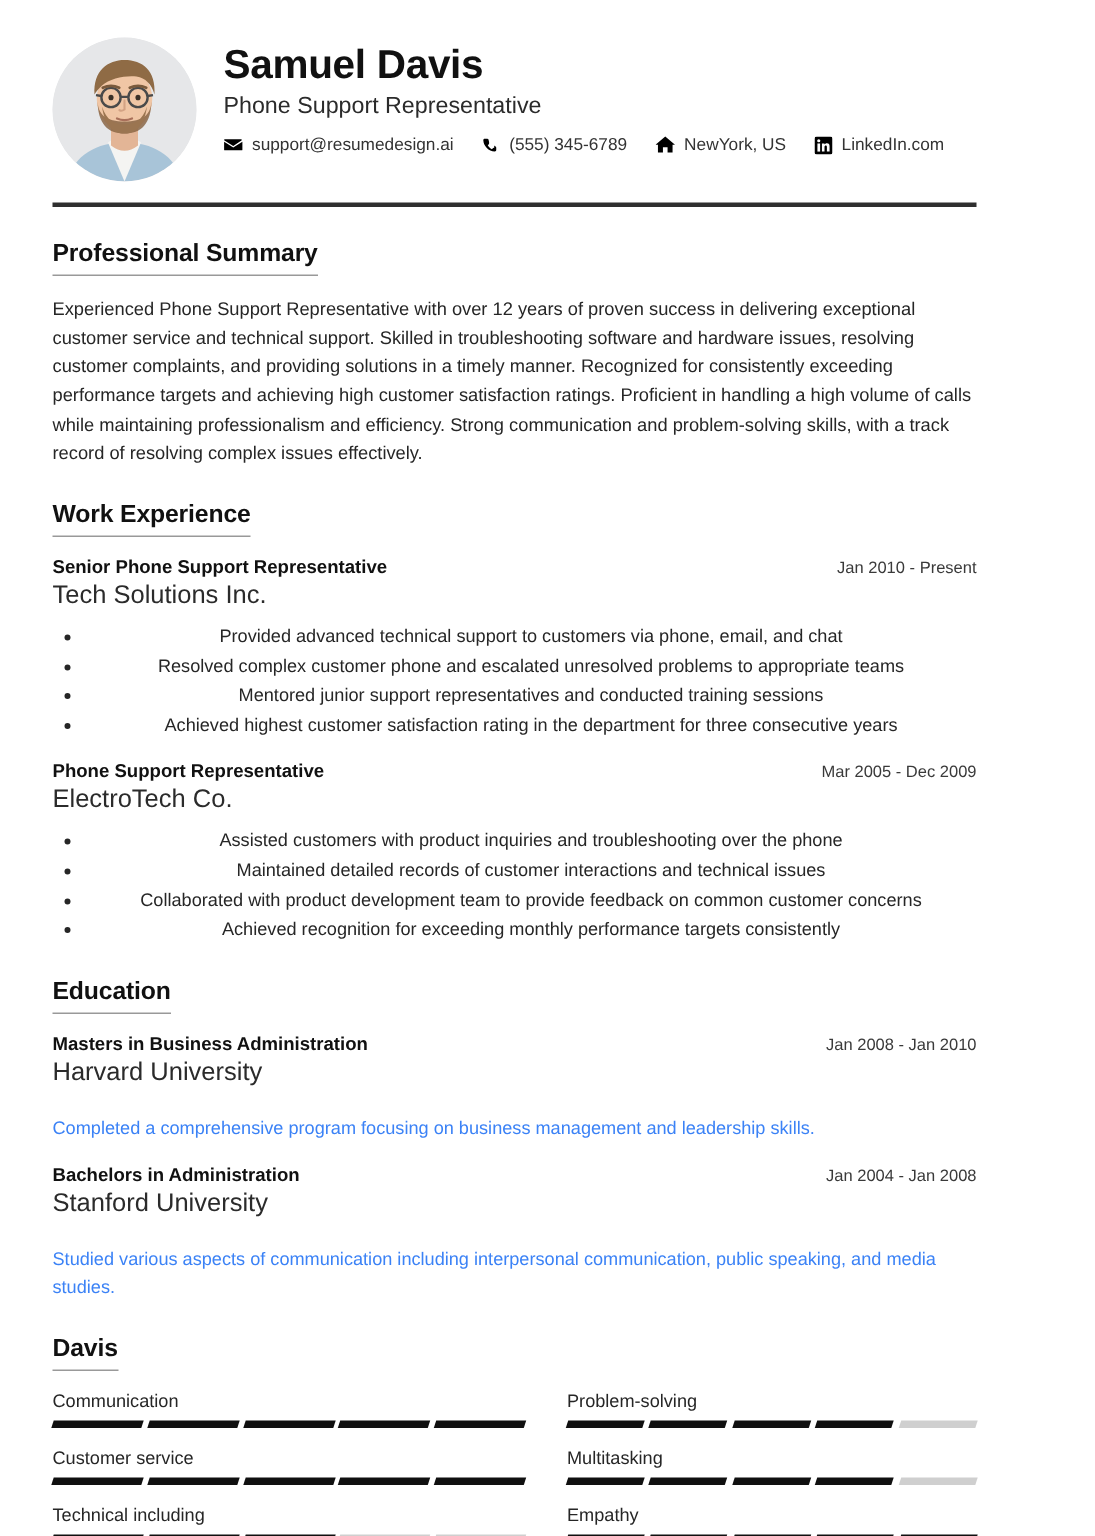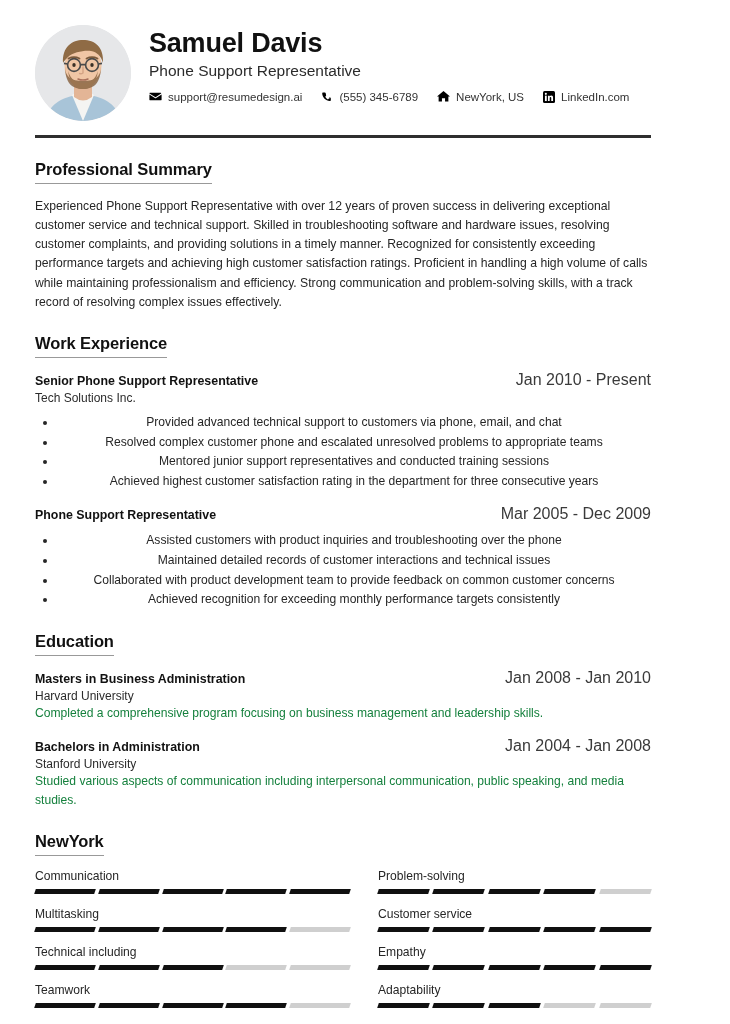--- a/index.html
+++ b/index.html
@@ -116,46 +116,46 @@
     display: flex;
     justify-content: space-between;
     align-items: baseline;
   }
   .entry-role {
     font-size: 12.4px;
     font-weight: bold;
     color: #111;
   }
   .entry-date {
-    font-size: 16px;
+    font-size: 11px;
     color: #3a3a3a;
     white-space: nowrap;
     padding-left: 12px;
     text-align: right;
   }
   .entry-org {
-    font-size: 12px;
+    font-size: 17px;
     color: #2b2b2b;
     margin-top: 2px;
   }
   .bullets {
     margin: 8px 0 0 0;
     padding-left: 22px;
   }
   .bullets li {
     font-size: 12.1px;
     line-height: 1.62;
     color: #262626;
     text-align: center;
   }
   .edu-desc {
     font-size: 12.1px;
     line-height: 1.55;
-    color: #15803d;
-    margin-top: 1px;
+    color: #3b82f6;
+    margin-top: 18px;
   }
   .edu-entry + .edu-entry { margin-top: 15px; }
 
   
   .skills-grid {
     display: grid;
     grid-template-columns: 315px 1fr;
     column-gap: 28px;
     row-gap: 0;
   }
@@ -300,20 +300,21 @@
           <li>Mentored junior support representatives and conducted training sessions</li>
           <li>Achieved highest customer satisfaction rating in the department for three consecutive years</li>
         </ul>
       </div>
 
       <div class="entry">
         <div class="entry-head">
           <div class="entry-role">Phone Support Representative</div>
           <div class="entry-date">Mar 2005 - Dec 2009</div>
         </div>
+        <div class="entry-org">ElectroTech Co.</div>
         <ul class="bullets">
           <li>Assisted customers with product inquiries and troubleshooting over the phone</li>
           <li>Maintained detailed records of customer interactions and technical issues</li>
           <li>Collaborated with product development team to provide feedback on common customer concerns</li>
           <li>Achieved recognition for exceeding monthly performance targets consistently</li>
         </ul>
       </div>
 
     </div>
   </div>
@@ -337,21 +338,21 @@
           <div class="entry-date">Jan 2004 - Jan 2008</div>
         </div>
         <div class="entry-org">Stanford University</div>
         <div class="edu-desc">Studied various aspects of communication including interpersonal communication, public speaking, and media studies.</div>
       </div>
 
     </div>
   </div>
 
   <div class="section">
-    <div class="section-title">NewYork</div>
+    <div class="section-title">Davis</div>
     <div class="section-body">
       <div class="skills-grid" id="skills-grid">
           <div class="skill-item">
             <div class="skill-label">Communication</div>
             <div class="bar">
               <span class="seg on"></span>
               <span class="seg on"></span>
               <span class="seg on"></span>
               <span class="seg on"></span>
               <span class="seg on"></span>
@@ -361,37 +362,37 @@
             <div class="skill-label">Problem-solving</div>
             <div class="bar">
               <span class="seg on"></span>
               <span class="seg on"></span>
               <span class="seg on"></span>
               <span class="seg on"></span>
               <span class="seg"></span>
             </div>
           </div>
           <div class="skill-item">
+            <div class="skill-label">Customer service</div>
+            <div class="bar">
+              <span class="seg on"></span>
+              <span class="seg on"></span>
+              <span class="seg on"></span>
+              <span class="seg on"></span>
+              <span class="seg on"></span>
+            </div>
+          </div>
+          <div class="skill-item">
             <div class="skill-label">Multitasking</div>
             <div class="bar">
               <span class="seg on"></span>
               <span class="seg on"></span>
               <span class="seg on"></span>
               <span class="seg on"></span>
               <span class="seg"></span>
-            </div>
-          </div>
-          <div class="skill-item">
-            <div class="skill-label">Customer service</div>
-            <div class="bar">
-              <span class="seg on"></span>
-              <span class="seg on"></span>
-              <span class="seg on"></span>
-              <span class="seg on"></span>
-              <span class="seg on"></span>
             </div>
           </div>
           <div class="skill-item">
             <div class="skill-label">Technical including</div>
             <div class="bar">
               <span class="seg on"></span>
               <span class="seg on"></span>
               <span class="seg on"></span>
               <span class="seg"></span>
               <span class="seg"></span>

